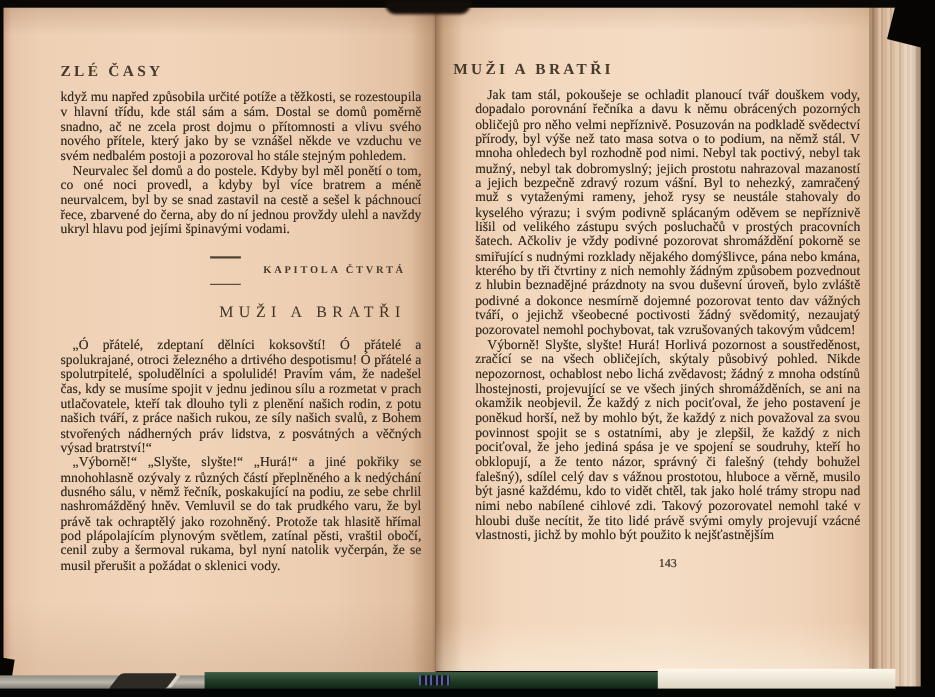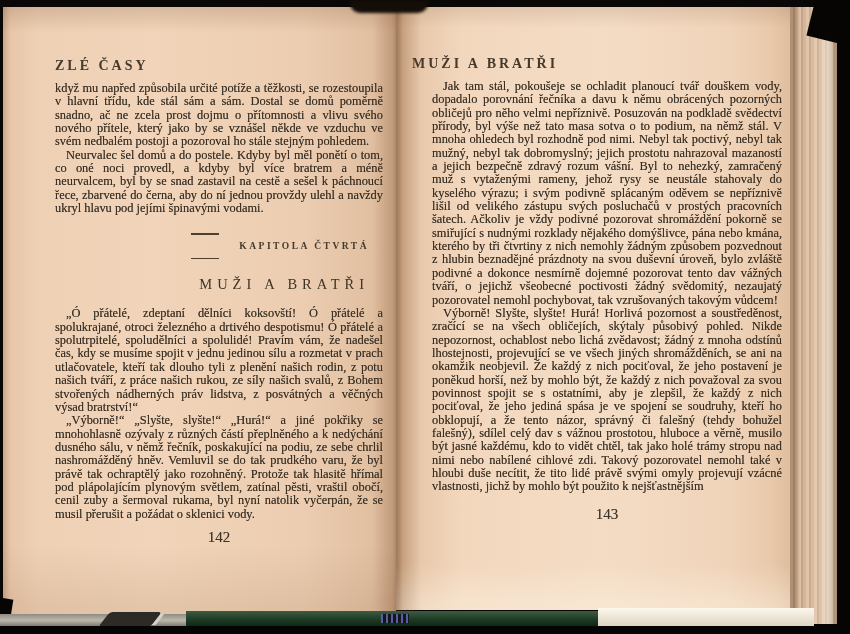--- a/index.html
+++ b/index.html
@@ -40,21 +40,21 @@
     font-size:12.4px;line-height:13.35px;color:#372e23;
     text-shadow:0 0 .4px rgba(55,46,35,.6);
   }
   .body-text p.noindent{text-indent:0;}
 
   .chapter-heading{text-align:right;margin:18px 0 14px;transform:translateX(-14px);color:#443927;}
   .rule{width:28px;height:1.5px;background:#4c4130;margin:0 auto;}
   .kicker{font-size:9.5px;font-weight:700;letter-spacing:2.5px;margin:6px 0 7px;color:#453a2c;}
   .chapter-title{font-size:14.5px;letter-spacing:5px;margin-top:17px;color:#3e3425;}
 
-  .page-number{text-align:center;font-size:15px;color:#3c332a;margin-top:8px;
+  .page-number{text-align:center;font-size:11px;color:#3c332a;margin-top:8px;
     text-shadow:0 0 .4px rgba(55,46,35,.6);}
   .right-page .page-number{margin-top:12px;}
 
   
   .gutter-shadow{
     position:absolute;left:374px;top:0;width:46px;height:616px;pointer-events:none;
     background:linear-gradient(90deg, rgba(120,80,48,0) 0%, rgba(120,80,48,.22) 40%,
       rgba(88,54,28,.34) 50%, rgba(120,80,48,.16) 62%, rgba(120,80,48,0) 100%);
   }
   .top-bar{position:absolute;left:0;top:0;width:850px;height:7px;background:#0a0806;}
@@ -95,21 +95,20 @@
         <p class="noindent">když mu napřed způsobila určité potíže a těžkosti, se rozestoupila v hlavní třídu, kde stál sám a sám. Dostal se domů poměrně snadno, ač ne zcela prost dojmu o přítomnosti a vlivu svého nového přítele, který jako by se vznášel někde ve vzduchu ve svém nedbalém postoji a pozoroval ho stále stejným pohledem.</p>
         <p>Neurvalec šel domů a do postele. Kdyby byl měl ponětí o tom, co oné noci provedl, a kdyby byl více bratrem a méně neurvalcem, byl by se snad zastavil na cestě a sešel k páchnoucí řece, zbarvené do černa, aby do ní jednou provždy ulehl a navždy ukryl hlavu pod jejími špinavými vodami.</p>
         <div class="chapter-heading">
           <div class="rule"></div>
           <div class="kicker">KAPITOLA ČTVRTÁ</div>
           <div class="rule"></div>
           <div class="chapter-title">MUŽI A BRATŘI</div>
         </div>
         <p>„Ó přátelé, zdeptaní dělníci koksovští! Ó přátelé a spolukrajané, otroci železného a drtivého despotismu! Ó přátelé a spolutrpitelé, spoludělníci a spolulidé! Pravím vám, že nadešel čas, kdy se musíme spojit v jednu jedinou sílu a rozmetat v prach utlačovatele, kteří tak dlouho tyli z plenění našich rodin, z potu našich tváří, z práce našich rukou, ze síly našich svalů, z Bohem stvořených nádherných práv lidstva, z posvátných a věčných výsad bratrství!“</p>
         <p>„Výborně!“ „Slyšte, slyšte!“ „Hurá!“ a jiné pokřiky se mnohohlasně ozývaly z různých částí přeplněného a k nedýchání dusného sálu, v němž řečník, poskakující na podiu, ze sebe chrlil nashromážděný hněv. Vemluvil se do tak prudkého varu, že byl právě tak ochraptělý jako rozohněný. Protože tak hlasitě hřímal pod plápolajícím plynovým světlem, zatínal pěsti, vraštil obočí, cenil zuby a šermoval rukama, byl nyní natolik vyčerpán, že se musil přerušit a požádat o sklenici vody.</p>
-        <div class="page-number">142</div>
       </div>
     </div>
   </div>
 
   <div class="page right-page">
     <div class="page-inner">
       <div class="running-header">MUŽI A BRATŘI</div>
       <div class="body-text">
         <p>Jak tam stál, pokoušeje se ochladit planoucí tvář douškem vody, dopadalo porovnání řečníka a davu k němu obrácených pozorných obličejů pro něho velmi nepříznivě. Posuzován na podkladě svědectví přírody, byl výše než tato masa sotva o to podium, na němž stál. V mnoha ohledech byl rozhodně pod nimi. Nebyl tak poctivý, nebyl tak mužný, nebyl tak dobromyslný; jejich prostotu nahrazoval mazaností a jejich bezpečně zdravý rozum vášní. Byl to nehezký, zamračený muž s vytaženými rameny, jehož rysy se neustále stahovaly do kyselého výrazu; i svým podivně splácaným oděvem se nepříznivě lišil od velikého zástupu svých posluchačů v prostých pracovních šatech. Ačkoliv je vždy podivné pozorovat shromáždění pokorně se smiřující s nudnými rozklady nějakého domýšlivce, pána nebo kmána, kterého by tři čtvrtiny z nich nemohly žádným způsobem pozvednout z hlubin beznadějné prázdnoty na svou duševní úroveň, bylo zvláště podivné a dokonce nesmírně dojemné pozorovat tento dav vážných tváří, o jejichž všeobecné poctivosti žádný svědomitý, nezaujatý pozorovatel nemohl pochybovat, tak vzrušovaných takovým vůdcem!</p>
         <p>Výborně! Slyšte, slyšte! Hurá! Horlivá pozornost a soustředěnost, zračící se na všech obličejích, skýtaly působivý pohled. Nikde nepozornost, ochablost nebo lichá zvědavost; žádný z mnoha odstínů lhostejnosti, projevující se ve všech jiných shromážděních, se ani na okamžik neobjevil. Že každý z nich pociťoval, že jeho postavení je poněkud horší, než by mohlo být, že každý z nich považoval za svou povinnost spojit se s ostatními, aby je zlepšil, že každý z nich pociťoval, že jeho jediná spása je ve spojení se soudruhy, kteří ho obklopují, a že tento názor, správný či falešný (tehdy bohužel falešný), sdílel celý dav s vážnou prostotou, hluboce a věrně, musilo být jasné každému, kdo to vidět chtěl, tak jako holé trámy stropu nad nimi nebo nabílené cihlové zdi. Takový pozorovatel nemohl také v hloubi duše necítit, že tito lidé právě svými omyly projevují vzácné vlastnosti, jichž by mohlo být použito k nejšťastnějším</p>

